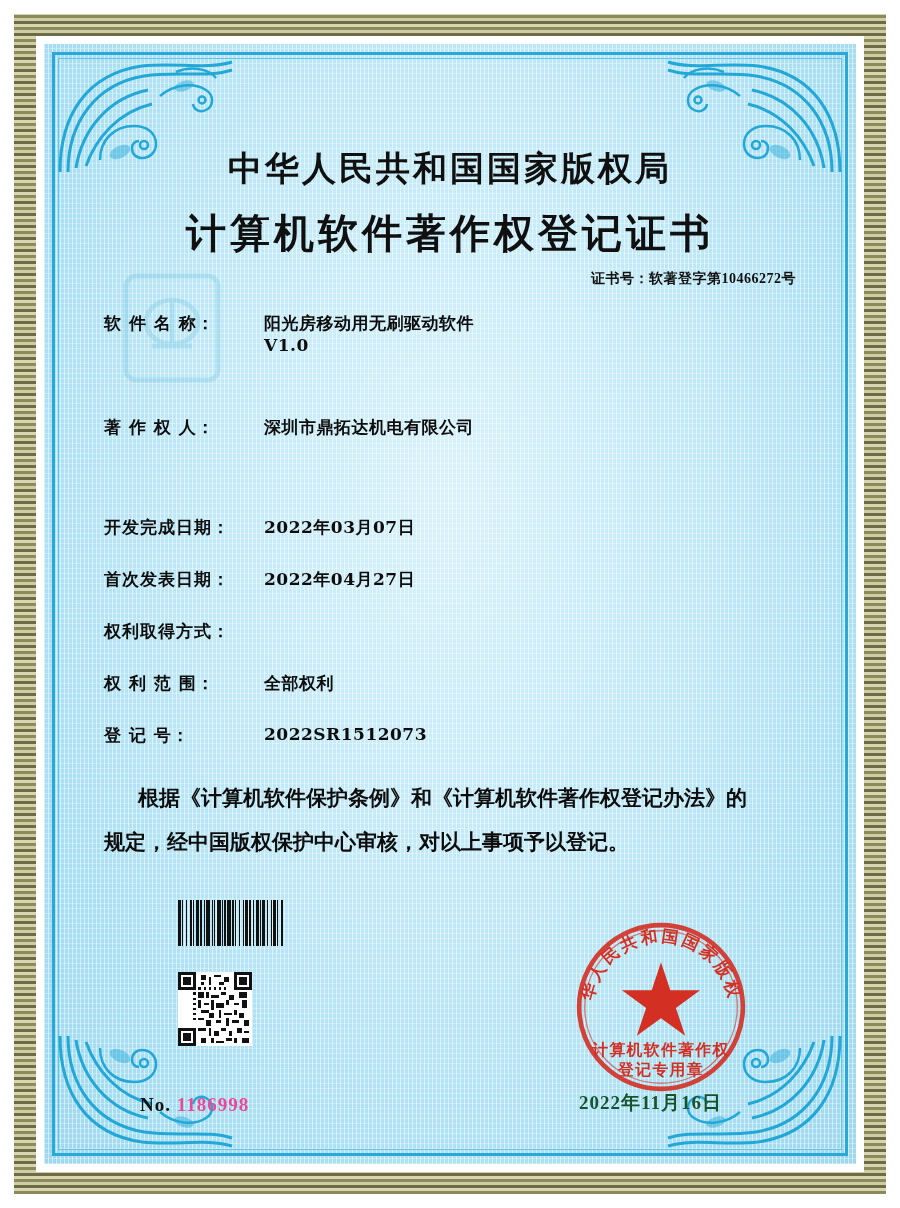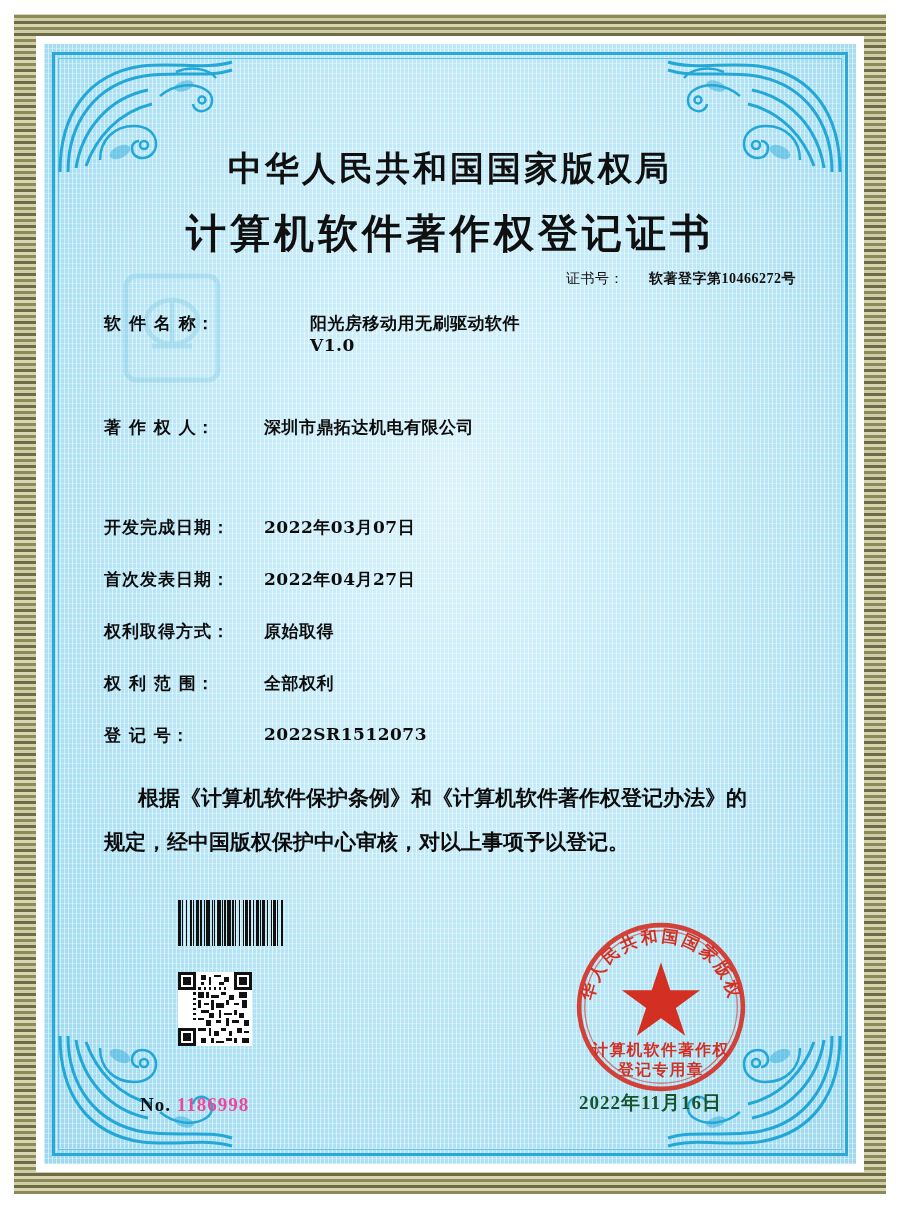--- a/index.html
+++ b/index.html
@@ -130,21 +130,21 @@
   }
   .cert-no {
     position: absolute;
     right: 104px;
     top: 270px;
     font-size: 14px;
     color: #111;
     letter-spacing: 0.5px;
     font-weight: bold;
   }
-  .cert-no .lab { margin-right: 25px; font-weight: normal; text-align: right; }
+  .cert-no .lab { margin-right: 0; font-weight: bold; text-align: right; }
 
   
   .fields {
     position: absolute;
     left: 104px;
     top: 312px;
     width: 700px;
   }
   .row {
     display: flex;
@@ -158,21 +158,21 @@
   .row .label {
     width: 160px;
     flex: 0 0 160px;
     letter-spacing: 1px;
     white-space: nowrap;
   }
   .row .value {
     flex: 1;
     letter-spacing: 0.5px;
   }
-  .row .value .sec { display:block;padding-left:46px; }
+  .row .value .sec { display:block; }
 
   .r-name   { position:absolute; left:0; top:0;   width:700px; }
   .r-owner  { position:absolute; left:0; top:104px; width:700px; }
   .r-dev    { position:absolute; left:0; top:204px; width:700px; }
   .r-pub    { position:absolute; left:0; top:256px; width:700px;justify-content:flex-end; }
   .r-way    { position:absolute; left:0; top:308px; width:700px;align-items:flex-end; }
   .r-scope  { position:absolute; left:0; top:360px; width:700px; }
   .r-reg    { position:absolute; left:0; top:412px; width:700px; }
 
   
@@ -380,21 +380,20 @@
       <div class="value">2022年03月07日</div>
     </div>
 
     <div class="row r-pub">
       <div class="label">首次发表日期：</div>
       <div class="value">2022年04月27日</div>
     </div>
 
     <div class="row r-way">
       <div class="label">权利取得方式：</div>
-      <div class="value">原始取得</div>
     </div>
 
     <div class="row r-scope">
       <div class="label">权 利 范 围：</div>
       <div class="value">全部权利</div>
     </div>
 
     <div class="row r-reg">
       <div class="label">登 记 号：</div>
       <div class="value">2022SR1512073</div>

